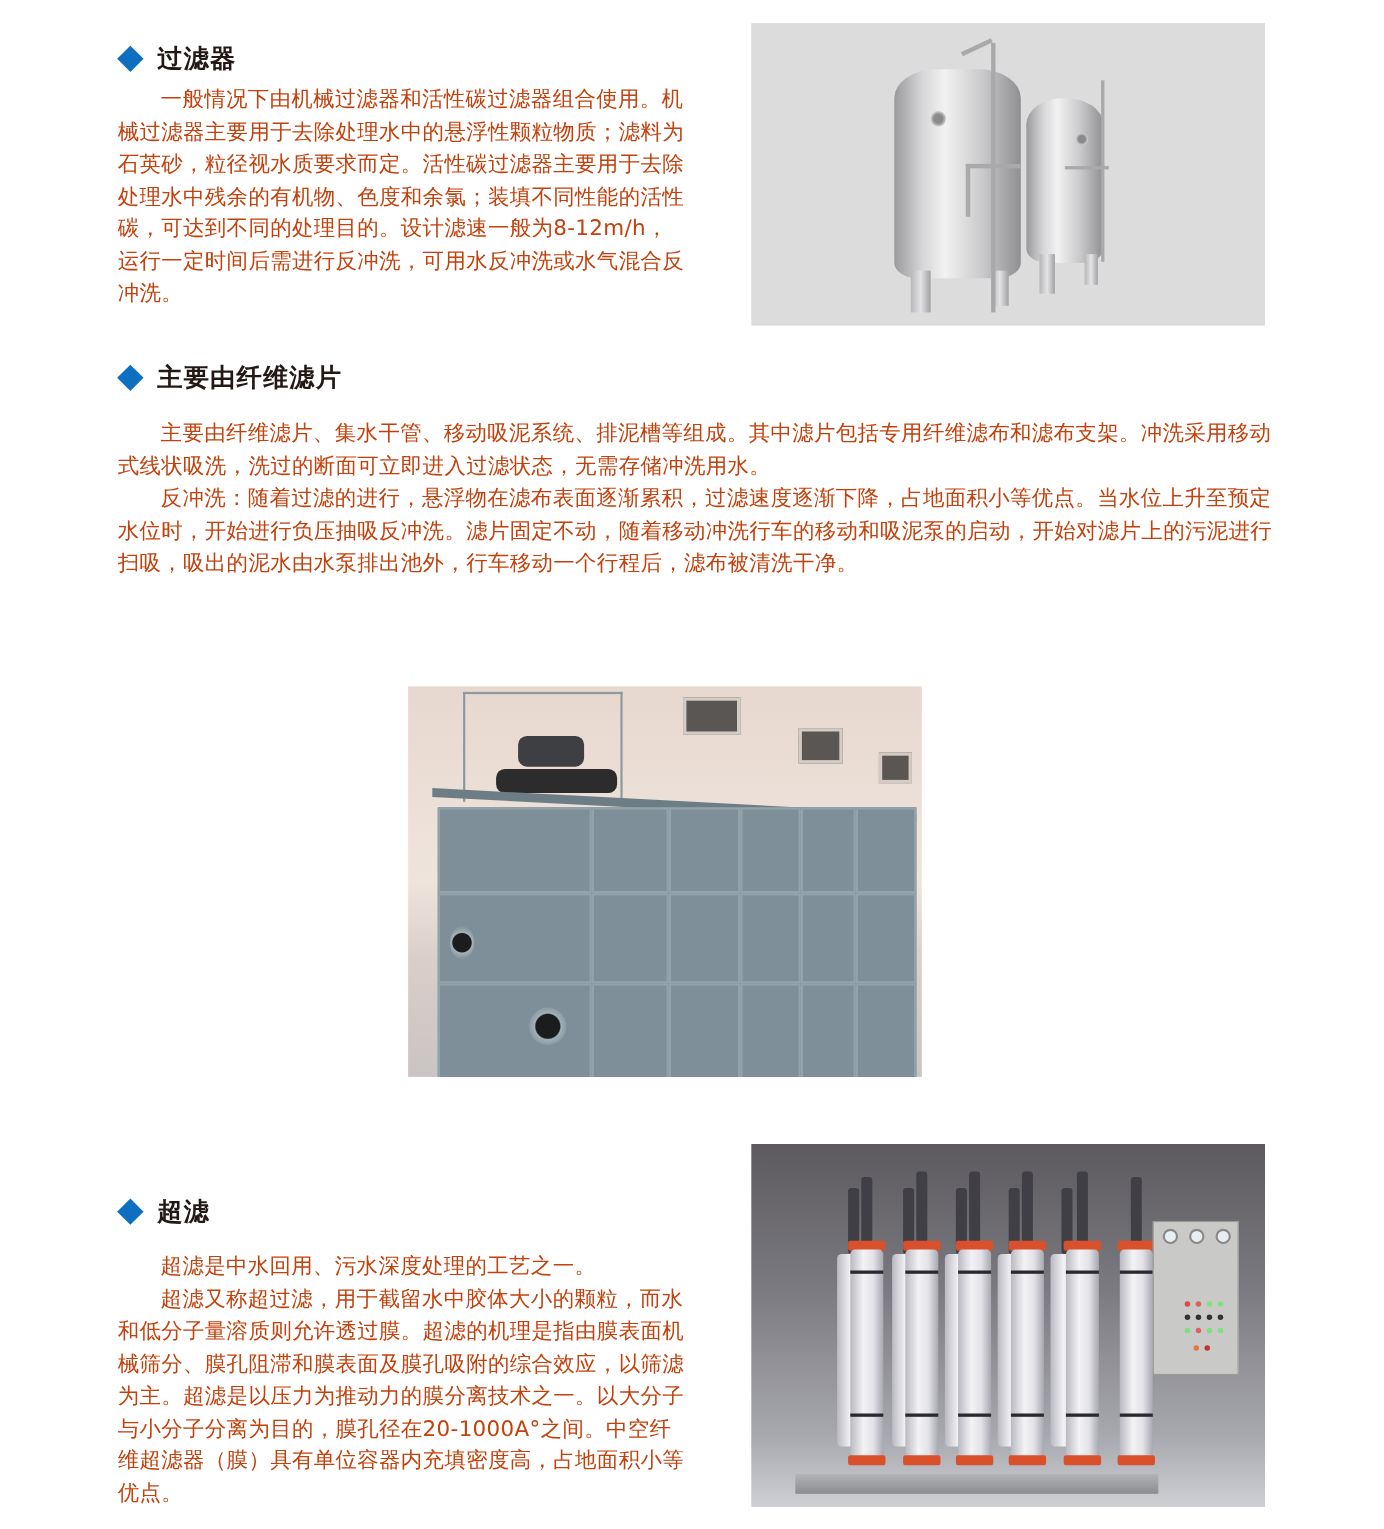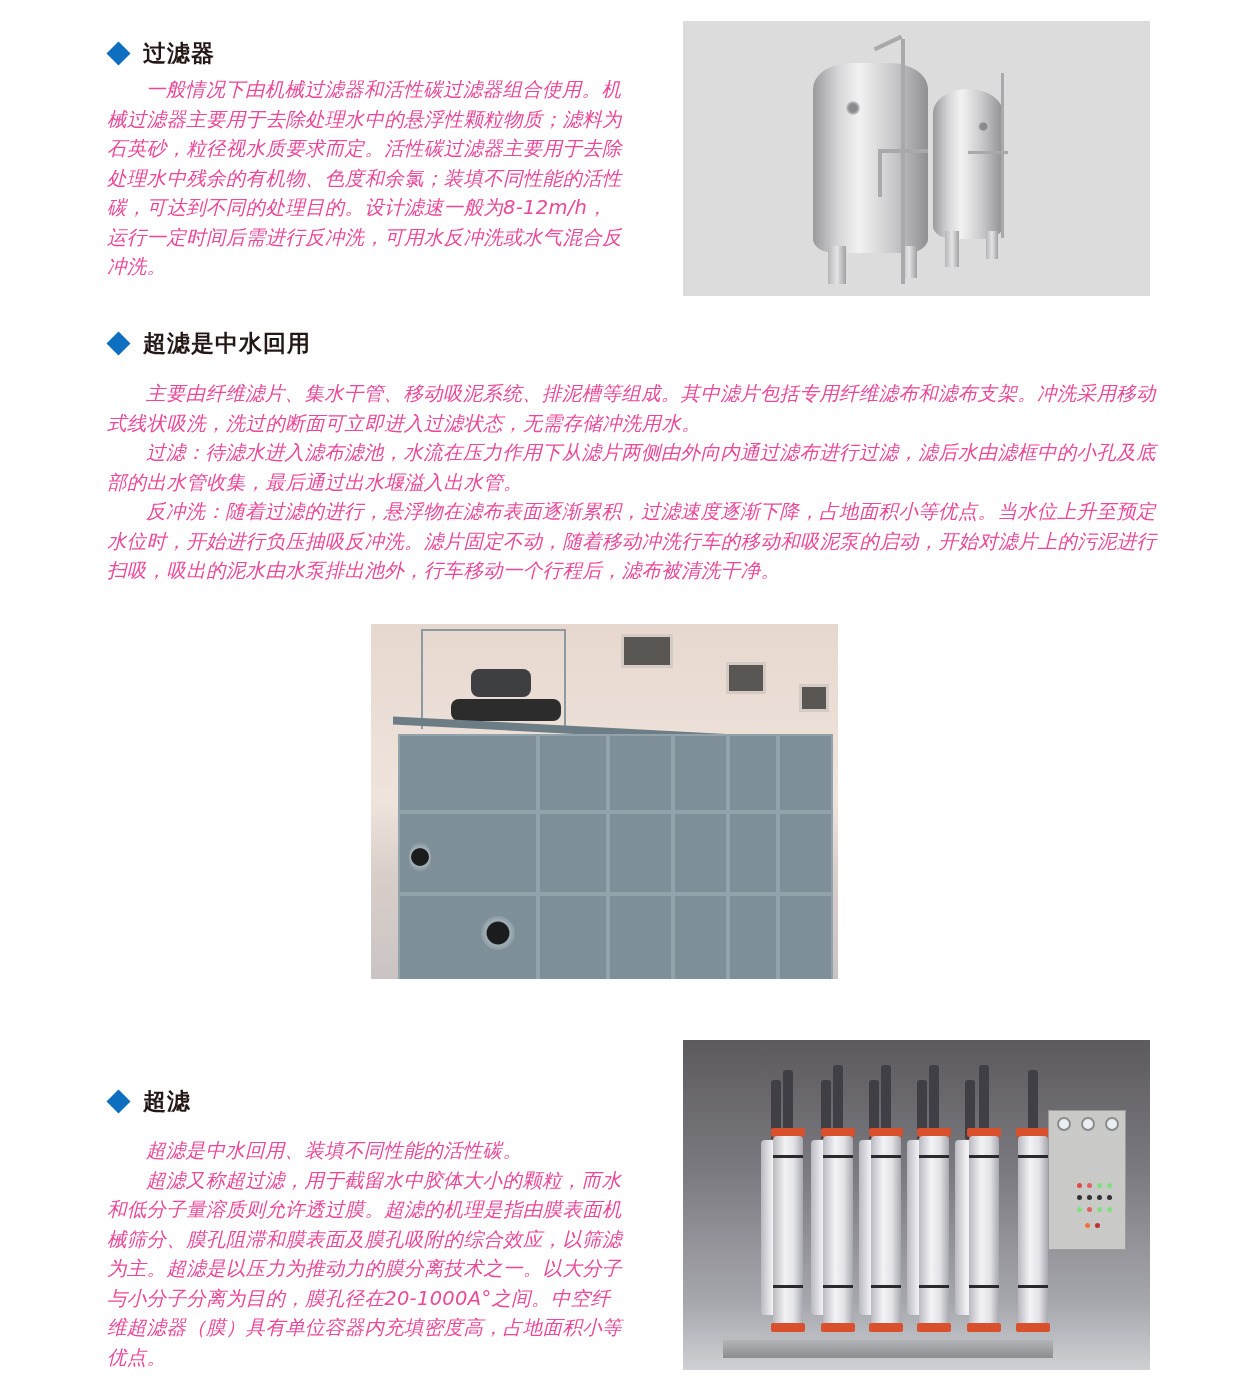--- a/index.html
+++ b/index.html
@@ -3,21 +3,21 @@
   <meta charset="utf-8">
   <style>
     * { box-sizing: border-box; margin: 0; padding: 0; }
     html, body { width: 1258px; height: 1390px; background: #ffffff; overflow: hidden; }
     body { position: relative; font-family: "DejaVu Sans", "Liberation Sans", sans-serif; color: #231815; }
 
     .heading { position: absolute; display: flex; align-items: center; }
     .diamond { width: 17px; height: 17px; background: #0e6fc1; transform: rotate(45deg); margin-left: 6px; margin-right: 16px; }
     .heading-text { font-size: 23px; font-weight: bold; color: #231815; letter-spacing: 1px; }
 
-    .para { position: absolute; font-size: 19.5px; line-height: 29.5px; color: #ec4899; letter-spacing: 0.3px; font-style: italic; }
+    .para { position: absolute; font-size: 19.5px; line-height: 29.5px; color: #c2410c; letter-spacing: 0.3px; }
     .para p { text-indent: 2em; }
     .narrow { width: 515px; }
     .wide { width: 1050px; }
 
     .photo { position: absolute; overflow: hidden; }
 
     
     #photo-tanks { left: 683px; top: 21px; width: 467px; height: 275px; background: #dcdcdc; }
     .tank { position: absolute; border-radius: 38px 38px 22px 22px / 26px 26px 14px 14px;
             background: linear-gradient(90deg, #9a9a9c 0%, #d6d6d8 22%, #f2f2f2 40%, #c9c9cb 70%, #8f8f92 100%); }
@@ -71,25 +71,24 @@
   <div class="tank" style="left:250px; top:68px; width:70px; height:150px;"></div>
   <div class="leg" style="left:262px; top:210px; width:14px; height:36px;"></div>
   <div class="leg" style="left:303px; top:210px; width:12px; height:28px;"></div>
   <div class="porthole" style="left:295px; top:100px; width:11px; height:11px;"></div>
   <div class="pipe" style="left:318px; top:52px; width:3px; height:165px;"></div>
   <div class="pipe" style="left:285px; top:130px; width:40px; height:3px;"></div>
 </div>
 
 <div class="heading" style="left:104px; top:328px;">
   <span class="diamond"></span>
-  <span class="heading-text">超滤是中水回用</span>
+  <span class="heading-text">主要由纤维滤片</span>
 </div>
 <div class="para wide" style="left:107px; top:379px;">
   <p>主要由纤维滤片、集水干管、移动吸泥系统、排泥槽等组成。其中滤片包括专用纤维滤布和滤布支架。冲洗采用移动式线状吸洗，洗过的断面可立即进入过滤状态，无需存储冲洗用水。</p>
-  <p>过滤：待滤水进入滤布滤池，水流在压力作用下从滤片两侧由外向内通过滤布进行过滤，滤后水由滤框中的小孔及底部的出水管收集，最后通过出水堰溢入出水管。</p>
   <p>反冲洗：随着过滤的进行，悬浮物在滤布表面逐渐累积，过滤速度逐渐下降，占地面积小等优点。当水位上升至预定水位时，开始进行负压抽吸反冲洗。滤片固定不动，随着移动冲洗行车的移动和吸泥泵的启动，开始对滤片上的污泥进行扫吸，吸出的泥水由水泵排出池外，行车移动一个行程后，滤布被清洗干净。</p>
 </div>
 <div class="photo" id="photo-box" title="纤维滤布滤池设备箱体">
   <div class="win" style="left:250px; top:10px; width:52px; height:34px;"></div>
   <div class="win" style="left:355px; top:38px; width:40px; height:32px;"></div>
   <div class="win" style="left:428px; top:60px; width:30px; height:28px;"></div>
   <div class="rail" style="left:50px; top:5px; width:145px; height:100px;"></div>
   <div class="motor" style="left:100px; top:45px; width:60px; height:28px;"></div>
   <div class="motor" style="left:80px; top:75px; width:110px; height:22px; background:#2c2c2c;"></div>
   <div class="box-top"></div>
@@ -115,21 +114,21 @@
   </div>
   <div class="hole" style="left:38px; top:218px; width:22px; height:30px;"></div>
   <div class="hole" style="left:110px; top:292px; width:34px; height:34px;"></div>
 </div>
 
 <div class="heading" style="left:104px; top:1086px;">
   <span class="diamond"></span>
   <span class="heading-text">超滤</span>
 </div>
 <div class="para narrow" style="left:107px; top:1136px;">
-  <p>超滤是中水回用、装填不同性能的活性碳。</p>
+  <p>超滤是中水回用、污水深度处理的工艺之一。</p>
   <p>超滤又称超过滤，用于截留水中胶体大小的颗粒，而水和低分子量溶质则允许透过膜。超滤的机理是指由膜表面机械筛分、膜孔阻滞和膜表面及膜孔吸附的综合效应，以筛滤为主。超滤是以压力为推动力的膜分离技术之一。以大分子与小分子分离为目的，膜孔径在20-1000A°之间。中空纤维超滤器（膜）具有单位容器内充填密度高，占地面积小等优点。</p>
 </div>
 <div class="photo" id="photo-uf" title="中空纤维超滤膜组件设备">
   <div class="floor-rail"></div>
 
   <div class="stem" style="left:88px; top:40px; height:60px;"></div>
   <div class="membrane" style="left:78px; top:100px; height:175px;"></div>
   <div class="stem" style="left:138px; top:40px; height:60px;"></div>
   <div class="membrane" style="left:128px; top:100px; height:175px;"></div>
   <div class="stem" style="left:186px; top:40px; height:60px;"></div>

